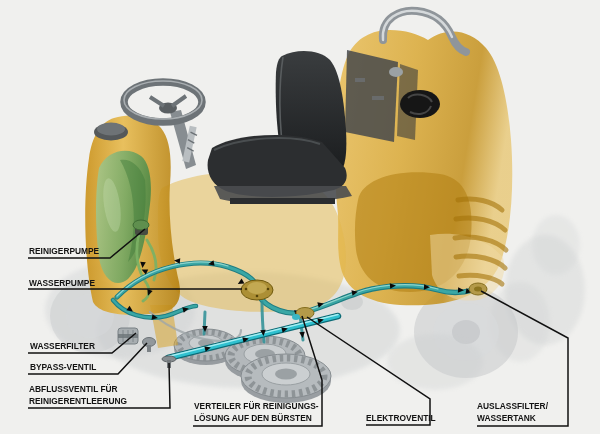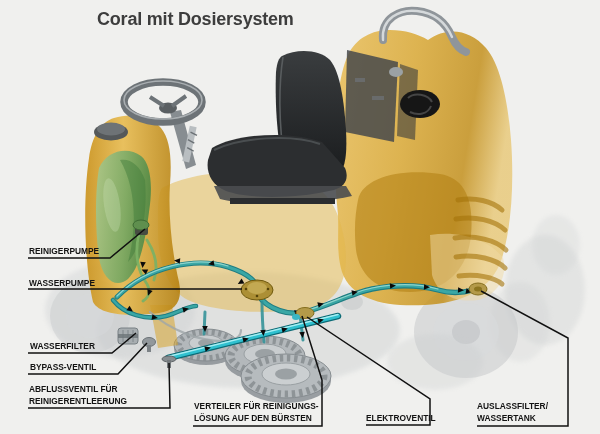--- a/index.html
+++ b/index.html
@@ -261,21 +261,20 @@
       <path d="M28,289 L242,289"></path>
       <path d="M28,353 L112,353 L136,333"></path>
       <path d="M28,374 L118,374 L147,343"></path>
       <path d="M28,408 L170,408 L169,363"></path>
       <path d="M193,426 L322,426 L322,380 L302,316"></path>
       <path d="M366,425 L430,425 L430,399 L307,317"></path>
       <path d="M477,426 L568,426 L568,338 L481,291"></path>
     </g>
   </svg>
 
-  <div class="title">Coral mit Dosiersystem</div>
 
   <div class="lbl" style="left:29px;top:245px">REINIGERPUMPE</div>
 
   <div class="lbl" style="left:29px;top:277px">WASSERPUMPE</div>
 
   <div class="lbl" style="left:30px;top:340px">WASSERFILTER</div>
 
   <div class="lbl" style="left:30px;top:361px">BYPASS-VENTIL</div>
 
   <div class="lbl" style="left:29px;top:383px">

